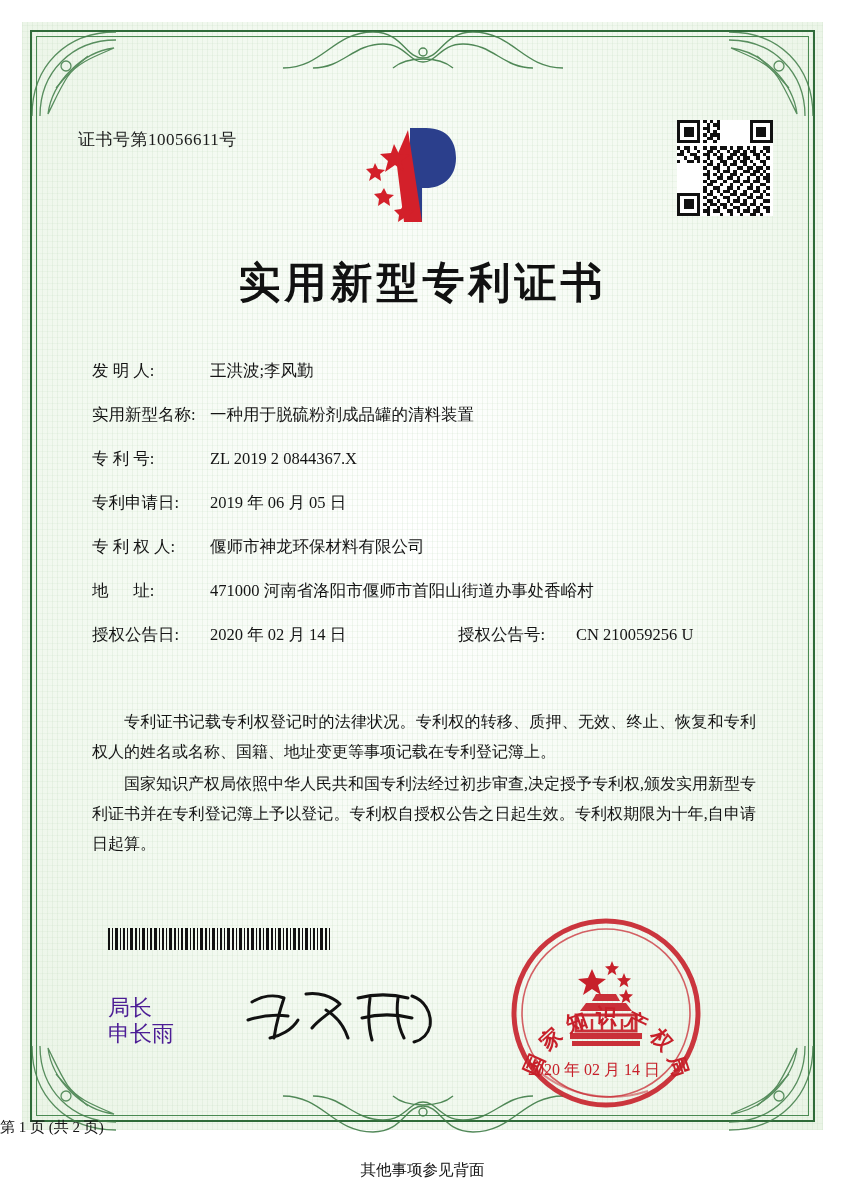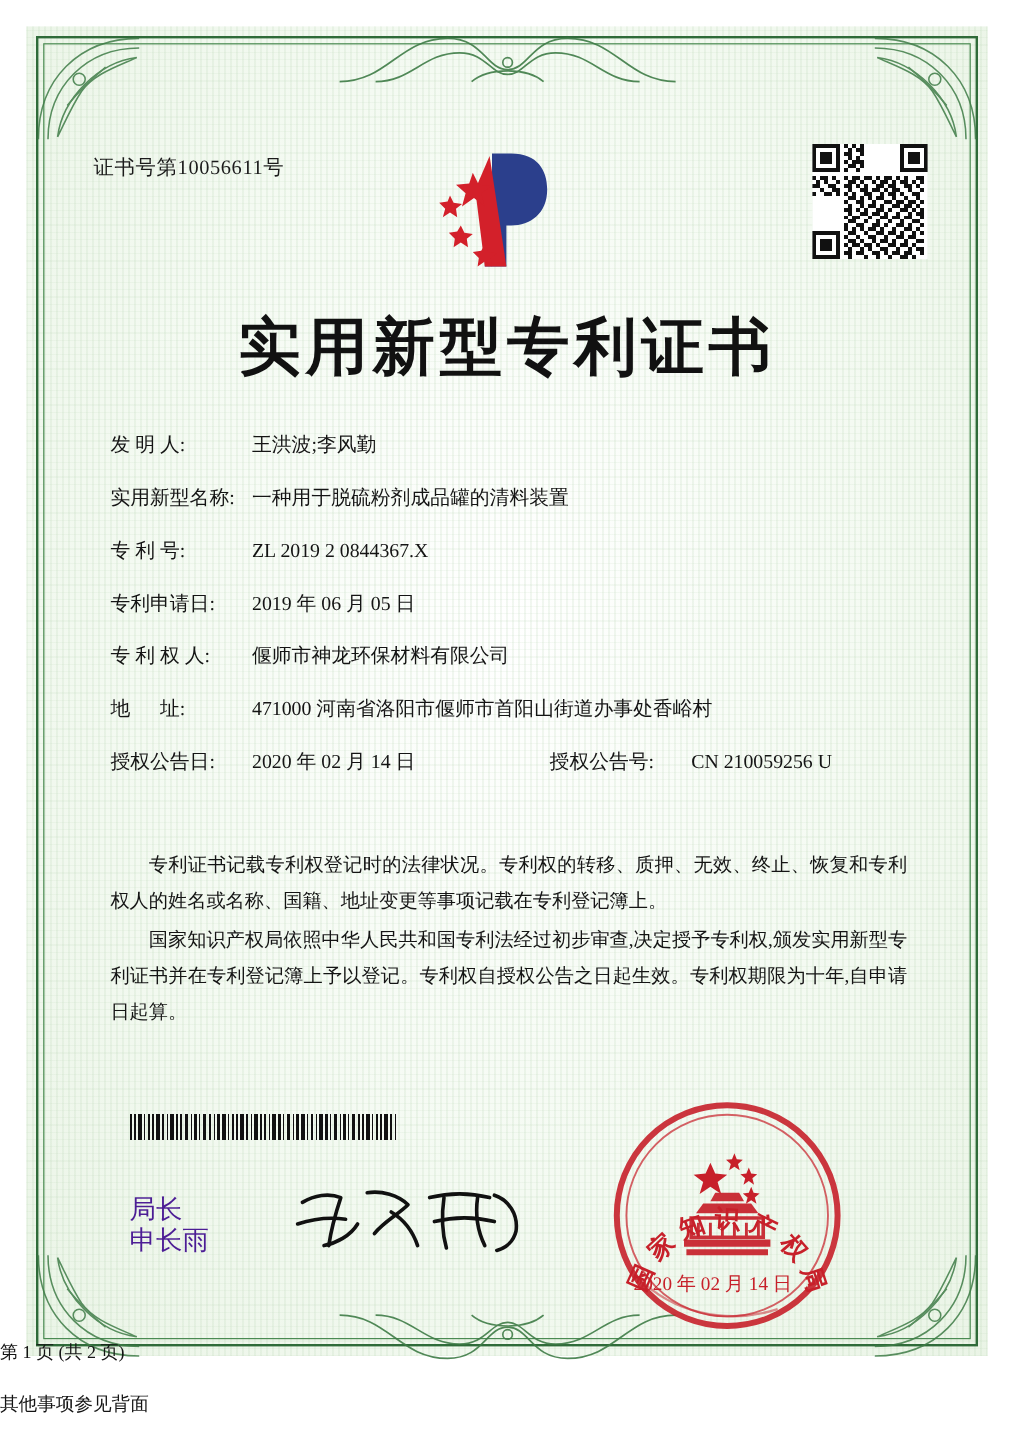--- a/index.html
+++ b/index.html
@@ -88,21 +88,21 @@
     position: absolute;
     right: 72px; top: 120px;
     width: 96px; height: 96px;
   }
   .qr svg { display:block; width:100%; height:100%; }
 
   .title {
     position: absolute;
     left: 0; right: 0; top: 255px;
     text-align: center;
-    font-size: 52px;
+    font-size: 42px;
     font-weight: bold;
     letter-spacing: 4px;
     color: #111;
     font-family: "DejaVu Serif", "Liberation Serif", serif;
   }
 
   .fields {
     position: absolute;
     left: 92px; top: 360px;
     width: 660px;
@@ -178,21 +178,21 @@
   .page-no {
     position: absolute;
     left: 0; right: 0; top: 1118px;
     text-align: left;
     font-size: 15px;
     color: #141414;
   }
   .footnote {
     position: absolute;
     left: 0; right: 0; top: 1160px;
-    text-align: left;
+    text-align: center;
     font-size: 15.5px;
     color: #141414;
   }
 </style>
 </head>
 <body>
 
 <div class="page">
 
   <div class="bg-texture"></div>

